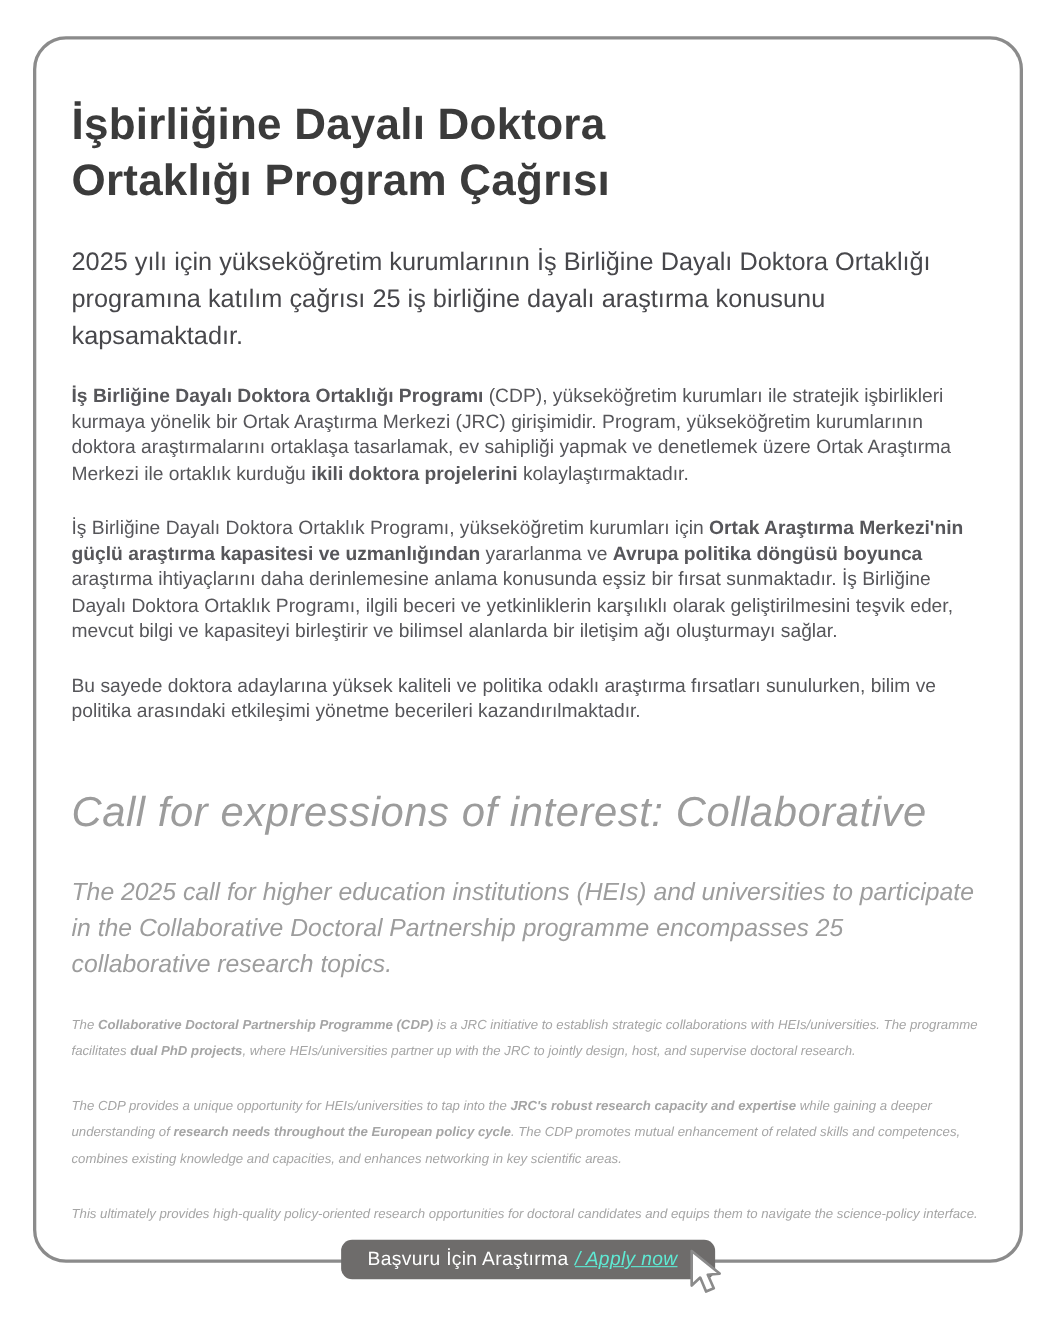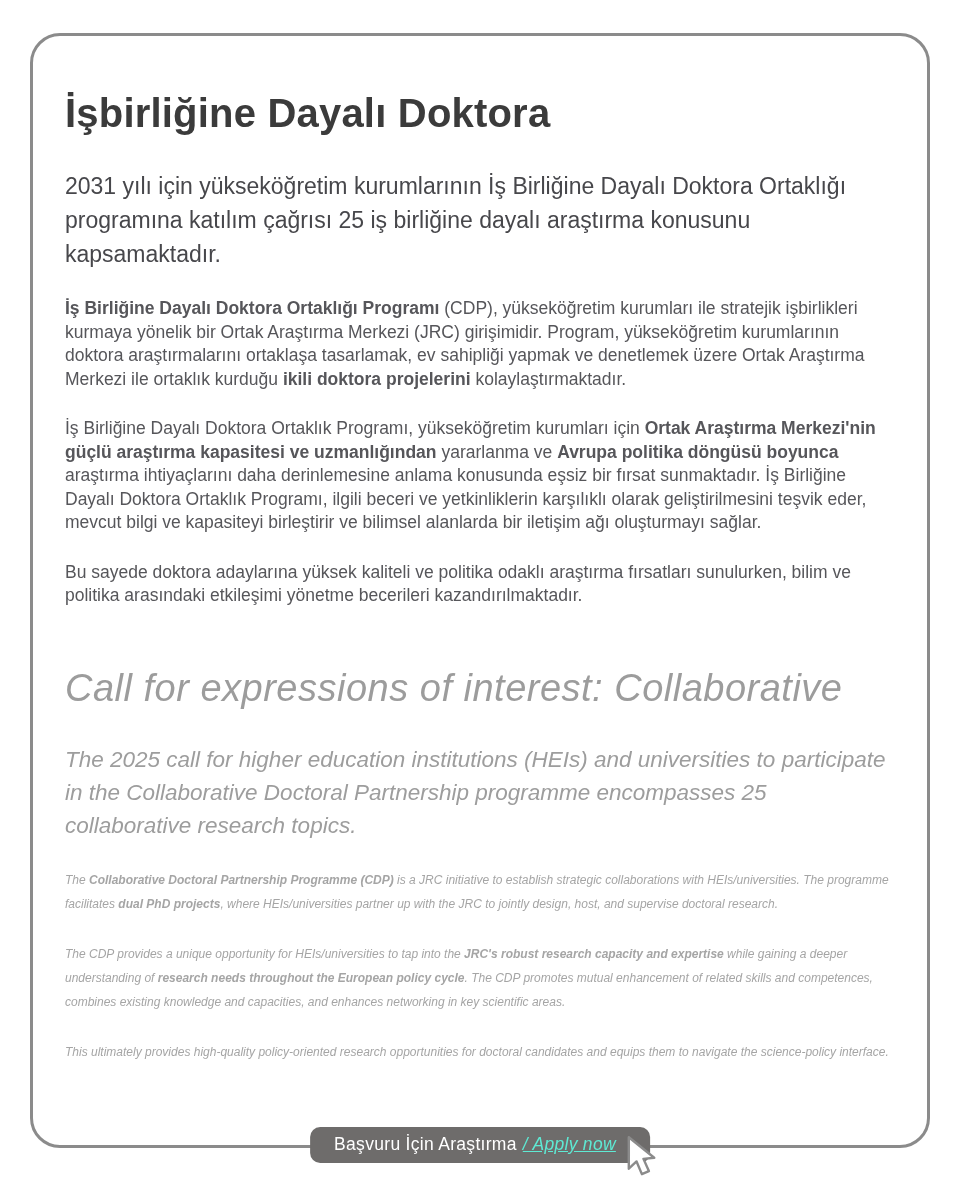--- a/index.html
+++ b/index.html
@@ -116,23 +116,24 @@
 </style>
 </head>
 <body>
 
 <div class="page">
   <div class="frame">
     <div class="content">
 
       <h1 class="title">
         <span>İşbirliğine Dayalı Doktora</span><br>
+        <span>Ortaklığı Program Çağrısı</span>
       </h1>
 
-      <p class="tr-lead">2031 yılı için yükseköğretim kurumlarının İş Birliğine Dayalı Doktora Ortaklığı programına katılım çağrısı 25 iş birliğine dayalı araştırma konusunu kapsamaktadır.</p>
+      <p class="tr-lead">2025 yılı için yükseköğretim kurumlarının İş Birliğine Dayalı Doktora Ortaklığı programına katılım çağrısı 25 iş birliğine dayalı araştırma konusunu kapsamaktadır.</p>
 
       <p class="tr-p"><span class="seg-bold">İş Birliğine Dayalı Doktora Ortaklığı Programı</span><span> (CDP), yükseköğretim kurumları ile stratejik işbirlikleri kurmaya yönelik bir Ortak Araştırma Merkezi (JRC) girişimidir. Program, yükseköğretim kurumlarının doktora araştırmalarını ortaklaşa tasarlamak, ev sahipliği yapmak ve denetlemek üzere Ortak Araştırma Merkezi ile ortaklık kurduğu </span><span class="seg-bold">ikili doktora projelerini</span><span> kolaylaştırmaktadır.</span></p>
       <p class="tr-p"><span>İş Birliğine Dayalı Doktora Ortaklık Programı, yükseköğretim kurumları için </span><span class="seg-bold">Ortak Araştırma Merkezi'nin güçlü araştırma kapasitesi ve uzmanlığından</span><span> yararlanma ve </span><span class="seg-bold">Avrupa politika döngüsü boyunca</span><span> araştırma ihtiyaçlarını daha derinlemesine anlama konusunda eşsiz bir fırsat sunmaktadır. İş Birliğine Dayalı Doktora Ortaklık Programı, ilgili beceri ve yetkinliklerin karşılıklı olarak geliştirilmesini teşvik eder, mevcut bilgi ve kapasiteyi birleştirir ve bilimsel alanlarda bir iletişim ağı oluşturmayı sağlar.</span></p>
       <p class="tr-p"><span>Bu sayede doktora adaylarına yüksek kaliteli ve politika odaklı araştırma fırsatları sunulurken, bilim ve politika arasındaki etkileşimi yönetme becerileri kazandırılmaktadır.</span></p>
 
       <h2 class="en-title">
         <span>Call for expressions of interest: Collaborative</span><br>
       </h2>
 
       <p class="en-lead">The 2025 call for higher education institutions (HEIs) and universities to participate in the Collaborative Doctoral Partnership programme encompasses 25 collaborative research topics.</p>

